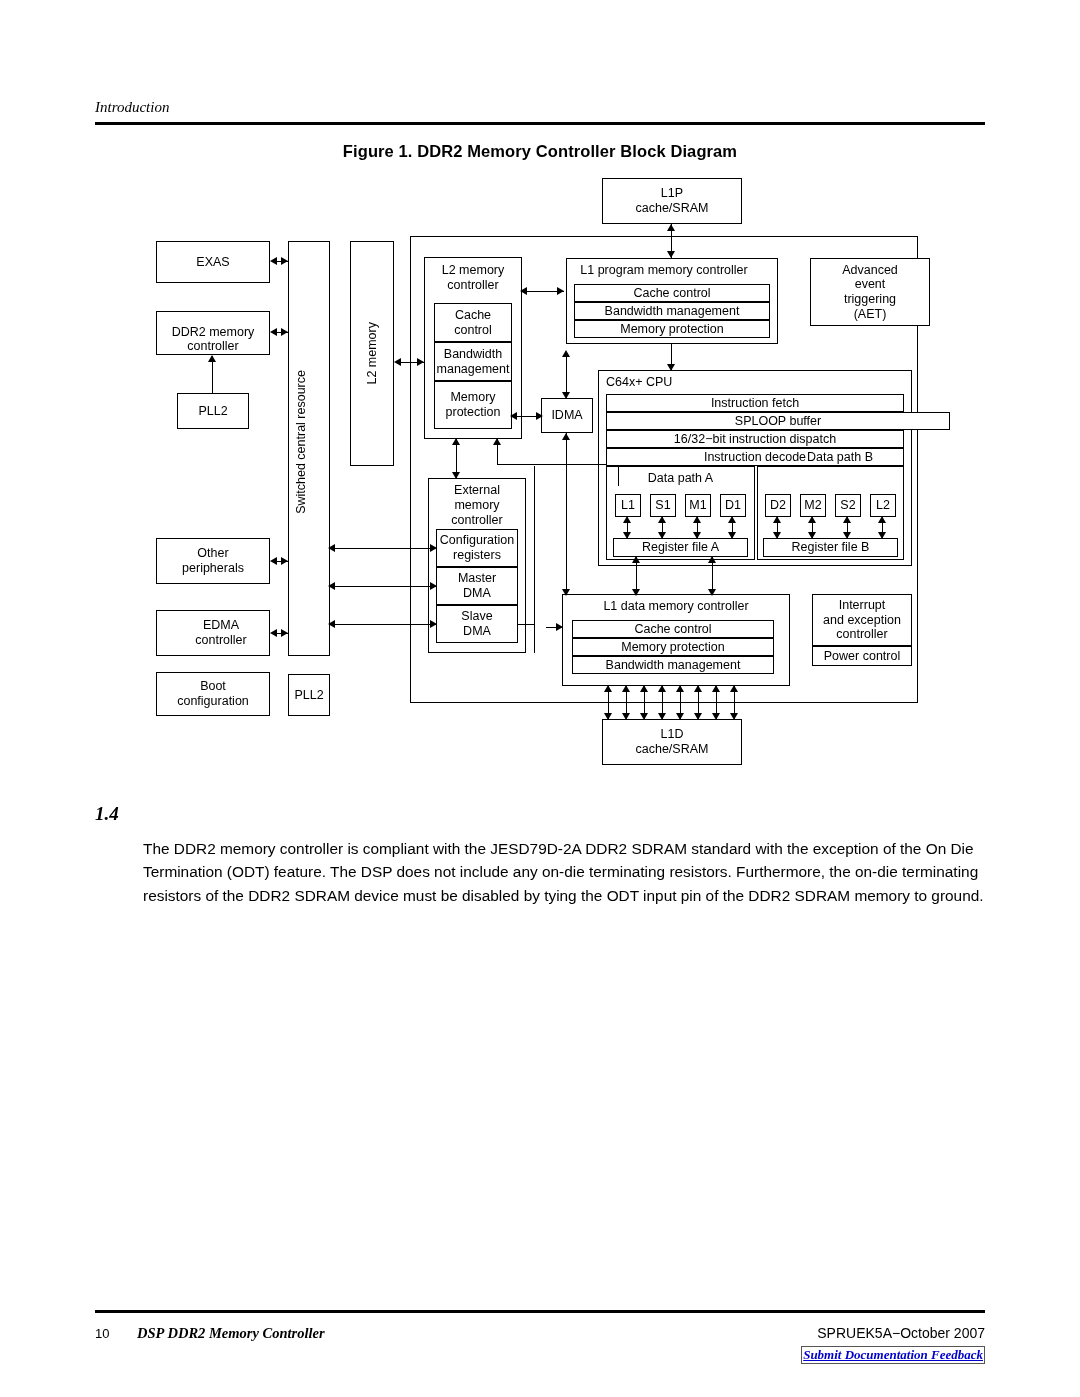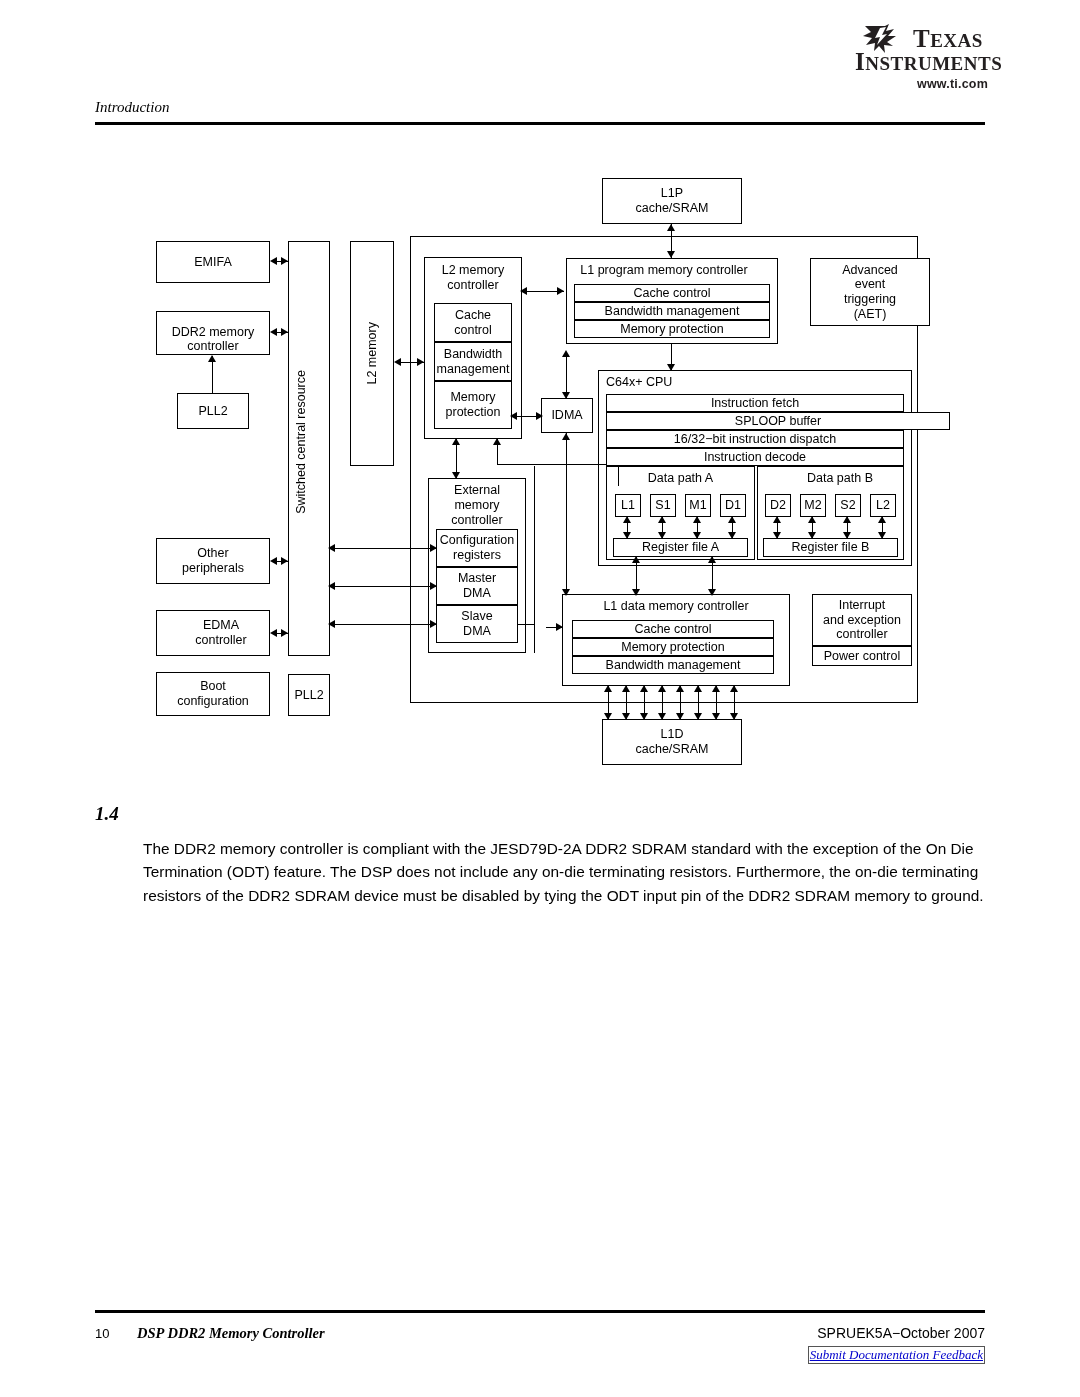--- a/index.html
+++ b/index.html
@@ -209,59 +209,51 @@
     right: 95px;
     top: 1325px;
     font-size: 14px;
   }
   .ftr-fb {
     position: absolute;
     right: 95px;
     top: 1346px;
     font-family: "Liberation Serif", serif;
     font-style: italic;
-    font-weight: normal;
+    font-weight: bold;
     font-size: 13px;
     color: #0000cc;
     text-decoration: underline;
     border: 1px solid #555;
     padding: 0 1px;
     background: #fff;
   }
 </style>
 </head>
 <body>
 
 <div id="page">
 
-  <div class="ti-logo">
-    <svg class="ti-mark" viewBox="0 0 46 30">
-      <path d="M2 2 L22 2 L26 0 L23 7 L31 5 L25 12 L33 12 L24 18 L30 22 L21 21 L22 29 L16 22 L11 27 L12 19 L3 21 L9 14 L0 12 L8 8 Z" fill="#231f20"></path>
-      <path d="M17 4 L23 3 L19 11 L24 10 L14 21 L17 13 L12 14 Z" fill="#ffffff"></path>
-    </svg>
-    <div class="ti-word ti-texas">T<span class="sm">EXAS</span></div>
-    <div class="ti-word ti-instr">I<span class="sm">NSTRUMENTS</span></div>
-    <div class="ti-url">www.ti.com</div>
-  </div>
 
   <div class="hdr-section">Introduction</div>
   <div class="hdr-rule"></div>
 
+  <div class="fig-title">Figure 1. DDR2 Memory Controller Block Diagram</div>
 
   <div class="bx" style="left:602px;top:178px;width:140px;height:46px;">
     <span style="white-space:pre-line">L1P
 cache/SRAM</span>
   </div>
 
   <div class="ln lnv" style="left:671px;top:224px;height:34px;"></div>
   <div class="ar ar-u" style="left:667px;top:224px;"></div>
   <div class="ar ar-d" style="left:667px;top:251px;"></div>
 
   <div class="bx" style="left:156px;top:241px;width:114px;height:42px;">
-    <span style="white-space:pre-line">EMIFA</span>
+    <span style="white-space:pre-line">EXAS</span>
   </div>
   <div class="bx" style="left:156px;top:311px;width:114px;height:44px;justify-content:flex-end;">
     <span style="white-space:pre-line">DDR2 memory
 controller</span>
   </div>
   <div class="bx" style="left:177px;top:393px;width:72px;height:36px;">
     <span style="white-space:pre-line">PLL2</span>
   </div>
   <div class="bx" style="left:156px;top:538px;width:114px;height:46px;">
     <span style="white-space:pre-line">Other
@@ -409,21 +401,21 @@
   <div class="ar ar-u" style="left:658px;top:516px;"></div>
   <div class="ar ar-d" style="left:658px;top:532px;"></div>
   <div class="ln lnv" style="left:697px;top:517px;height:21px;"></div>
   <div class="ar ar-u" style="left:693px;top:516px;"></div>
   <div class="ar ar-d" style="left:693px;top:532px;"></div>
   <div class="ln lnv" style="left:732px;top:517px;height:21px;"></div>
   <div class="ar ar-u" style="left:728px;top:516px;"></div>
   <div class="ar ar-d" style="left:728px;top:532px;"></div>
 
   <div class="grp" style="left:757px;top:466px;width:147px;height:94px;"></div>
-  <div class="lbl" style="left:757px;top:471px;width:166px;">Data path B</div>
+  <div class="lbl" style="left:757px;top:450px;width:166px;">Data path B</div>
   <div class="bx" style="left:765px;top:494px;width:26px;height:23px;">
       <span>D2</span>
     </div>
   <div class="bx" style="left:800px;top:494px;width:26px;height:23px;">
       <span>M2</span>
     </div>
   <div class="bx" style="left:835px;top:494px;width:26px;height:23px;">
       <span>S2</span>
     </div>
   <div class="bx" style="left:870px;top:494px;width:26px;height:23px;">

